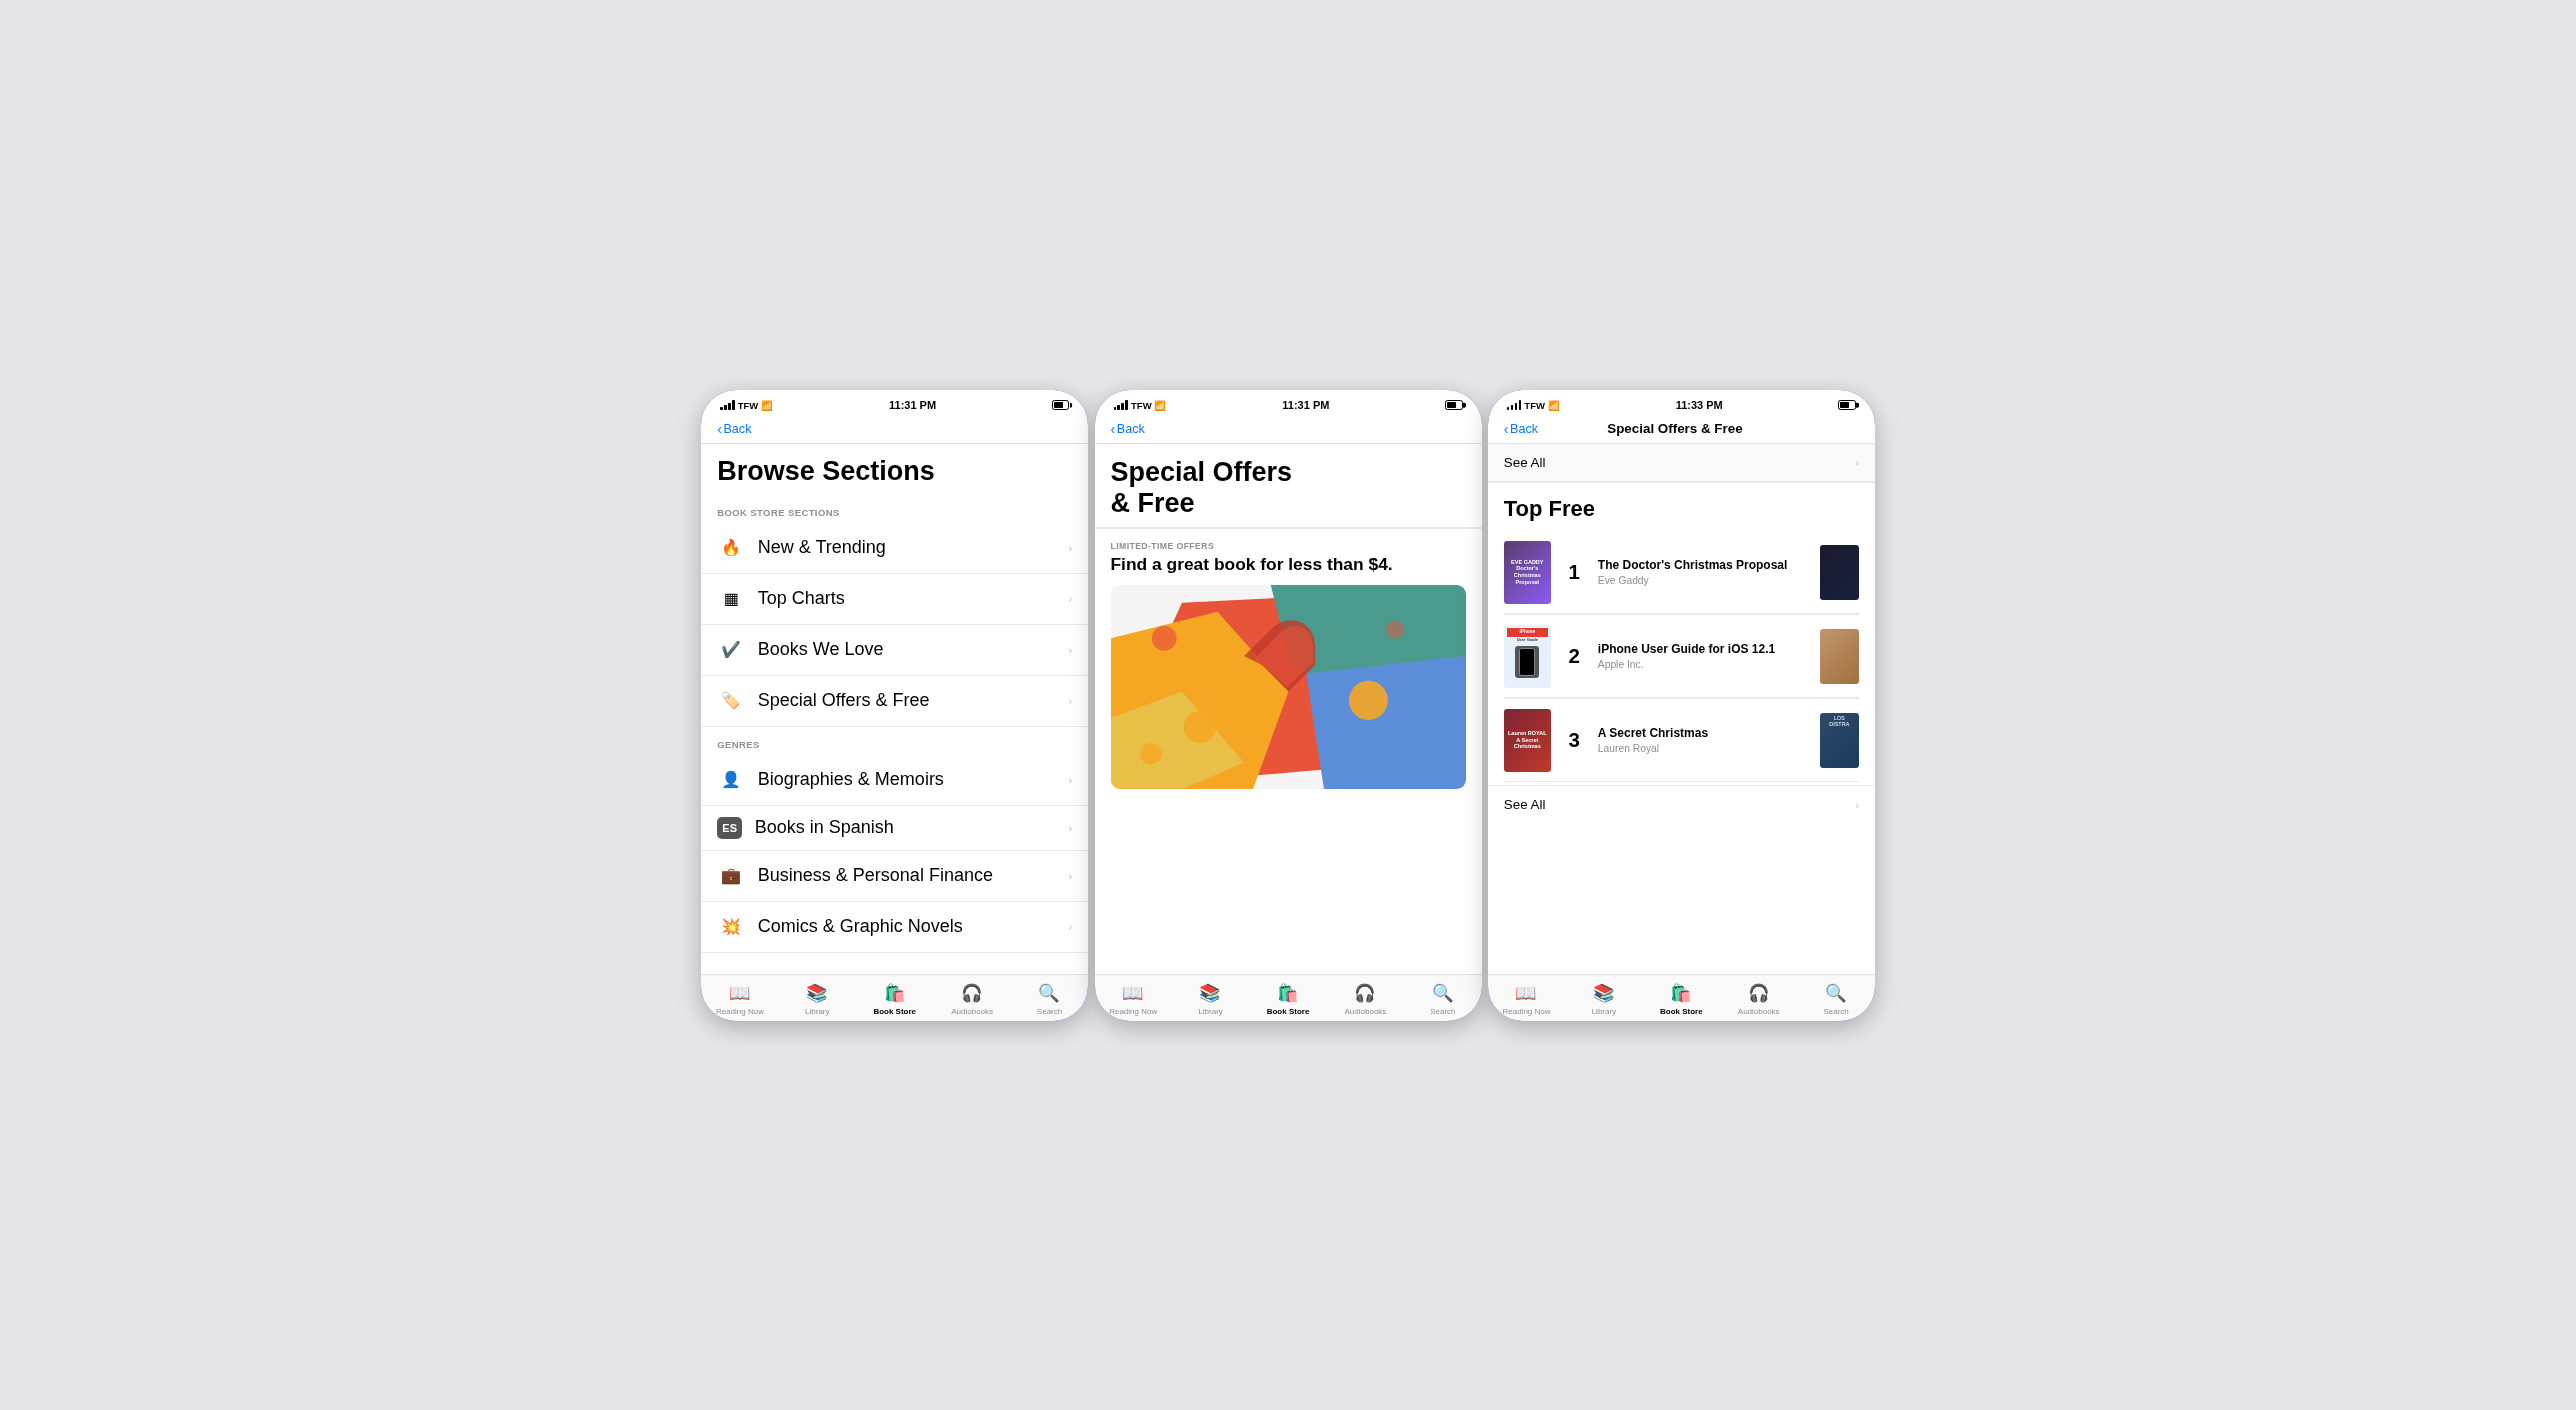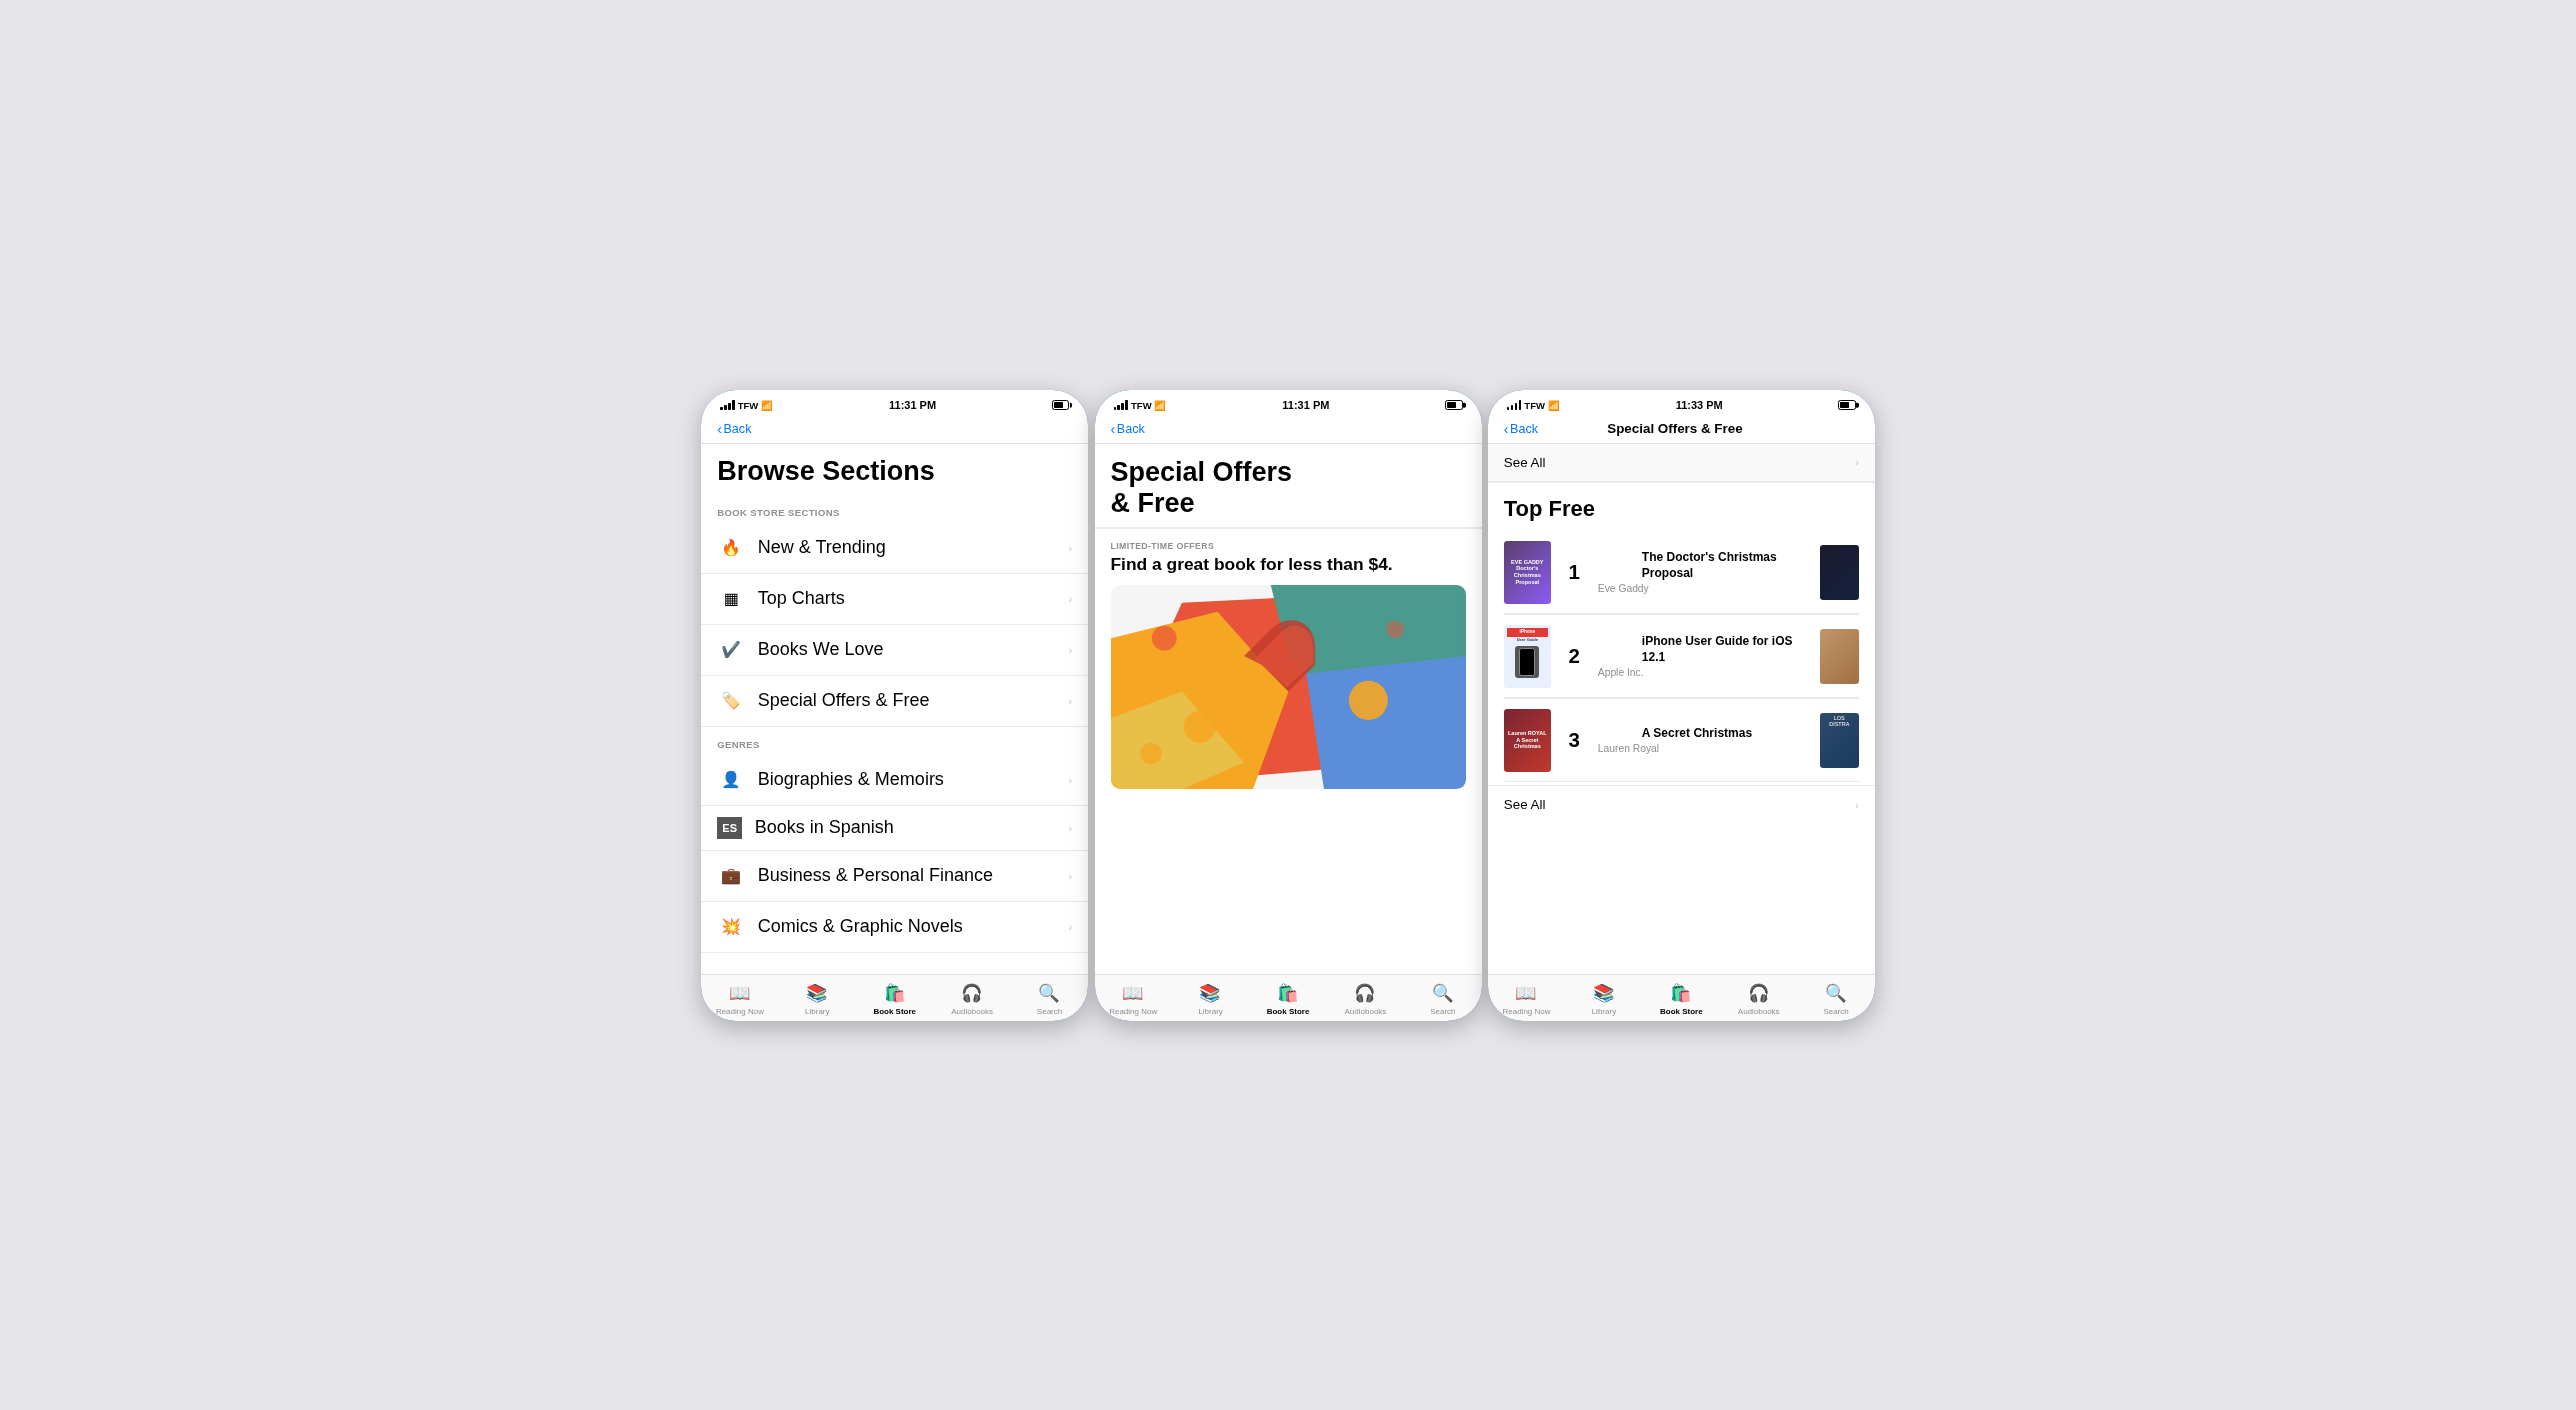--- a/index.html
+++ b/index.html
@@ -232,21 +232,21 @@
     .rank-number {
       font-size: 20.5px;
       font-weight: 700;
       color: #000;
       width: 25px;
       text-align: center;
       margin-right: 11px;
       flex-shrink: 0;
     }
     .book-info { flex: 1; }
-    .book-title { font-size: 12px; font-weight: 600; color: #000; line-height: 1.3; margin-left: 44px; }
+    .book-title { font-size: 12px; font-weight: 600; color: #000; line-height: 1.3; }
     .book-author { font-size: 10.3px; color: #8e8e93; margin-top: 1.6px; }
 
     
     .cover-box {
       width: 47px; height: 63px;
       border-radius: 3.2px;
       margin-right: 11px;
       flex-shrink: 0;
       display: flex; align-items: center; justify-content: center;
       font-size: 6.3px;
@@ -347,21 +347,21 @@
     </div>
 
     <div class="section-label">GENRES</div>
 
     <div class="list-item">
       <div class="list-icon">👤</div>
       <span class="list-item-label">Biographies &amp; Memoirs</span>
       <span class="list-chevron">›</span>
     </div>
     <div class="list-item">
-      <div class="list-icon" style="font-size:11px;font-weight:700;background:#555;color:#fff;border-radius:0;width:25px;height:22px;">ES</div>
+      <div class="list-icon" style="font-size:11px;font-weight:700;background:#555;color:#fff;border-radius:5px;width:25px;height:22px;">ES</div>
       <span class="list-item-label">Books in Spanish</span>
       <span class="list-chevron">›</span>
     </div>
     <div class="list-item">
       <div class="list-icon">💼</div>
       <span class="list-item-label">Business &amp; Personal Finance</span>
       <span class="list-chevron">›</span>
     </div>
     <div class="list-item">
       <div class="list-icon">💥</div>

